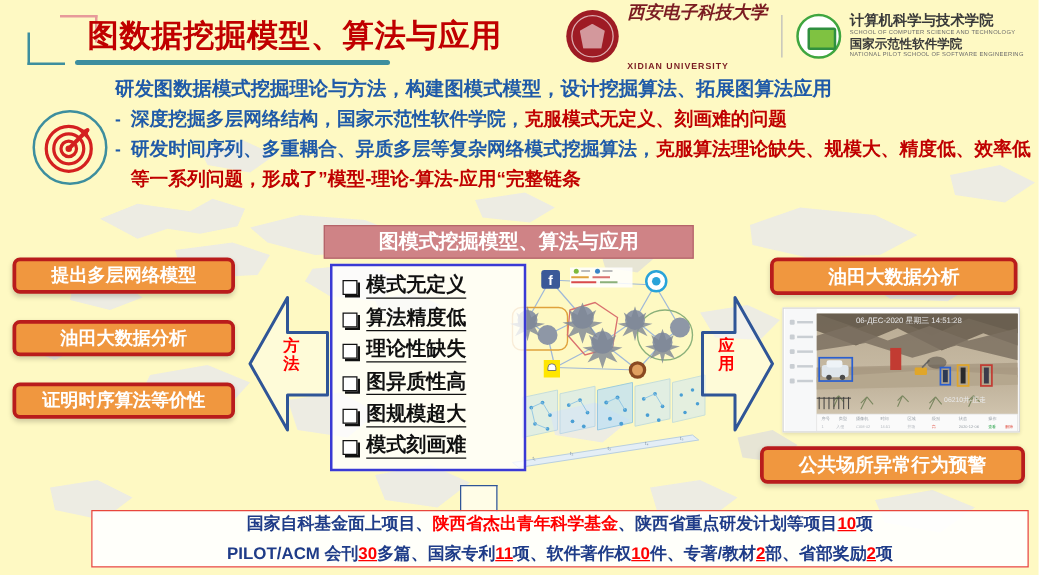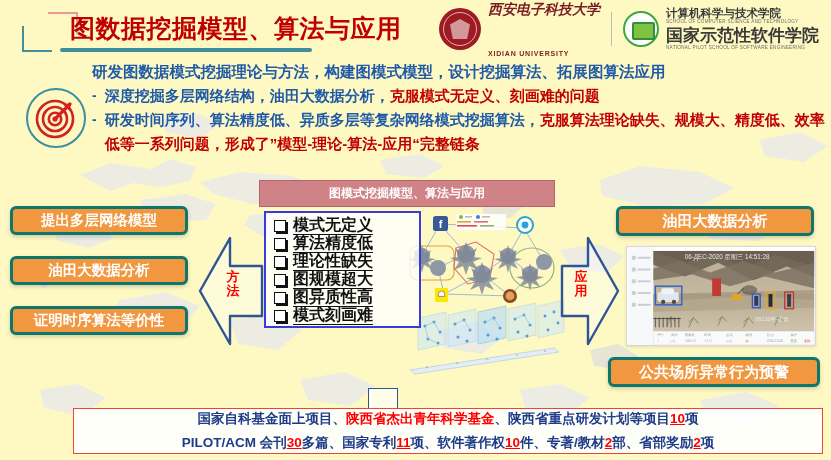--- a/index.html
+++ b/index.html
@@ -58,21 +58,21 @@
   .uni-en { font-size: 7px; font-weight: bold; color: #7b1c22; letter-spacing: .8px; margin-top: 3px; white-space: nowrap; }
   .logo-div { width: 1px; height: 34px; background: #bbb; margin: 0 4px; }
   .scs-mark { width: 36px; height: 36px; border-radius: 50%; border: 2.5px solid #3fa63f; position: relative; flex: 0 0 auto; background:#fff; }
   .scs-mark::after {
     content: ""; position: absolute; left: 7px; top: 9px; width: 19px; height: 14px;
     background: #7fc241; border-radius: 2px; border: 2px solid #2f8f3f;
   }
   .scs-txt { display: flex; flex-direction: column; justify-content: center; line-height: 1.05; }
   .scs-l1 { font-size: 11.5px; font-weight: bold; color: #3a3a3a; white-space: nowrap; }
   .scs-l1s { font-size: 4.6px; color: #6a6a6a; letter-spacing: .3px; white-space: nowrap; margin-top: 1px; }
-  .scs-l2 { font-size: 17px; font-weight: bold; color: #3a3a3a; white-space: nowrap; margin-top: 2px; }
+  .scs-l2 { font-size: 10px; font-weight: bold; color: #3a3a3a; white-space: nowrap; margin-top: 2px; }
   .scs-l2s { font-size: 4.6px; color: #6a6a6a; letter-spacing: .3px; white-space: nowrap; margin-top: 1px; }
 
   
   .target-icon {
     position: absolute; left: 26px; top: 88px; width: 60px; height: 60px;
     border-radius: 50%; border: 2px solid #3d8e9e;
     display: flex; align-items: center; justify-content: center;
   }
   .intro { position: absolute; left: 92px; top: 60px; width: 735px; }
   .intro .l1 {
@@ -83,21 +83,21 @@
   .intro .dash { color: #1f5aa8; font-weight: bold; font-size: 14px; line-height: 1.6; }
   .intro .btxt {
     font-size: 15px; font-weight: bold; color: #1f5aa8; line-height: 1.6;
   }
   .intro .btxt .em { color: #c00000; }
 
   
   .pill {
     position: absolute;
     background: #f0973f;
-    border: 3px solid #0f766e;
+    border: 3px solid #b91c1c;
     border-radius: 6px;
     box-shadow: 0 2px 4px rgba(0,0,0,.18);
     color: #ffffff;
     font-weight: bold;
     display: flex; align-items: center; justify-content: center;
     text-align: center;
     white-space: nowrap;
   }
   .pill-l { width: 178px; height: 29px; left: 10px; font-size: 14.5px; }
   #pill-l1 { top: 206px; }
@@ -117,24 +117,24 @@
   #arrow-method { left: 196px; top: 232px; width: 70px; height: 118px; }
   #arrow-method .arrow-label { left: 26px; top: 38px; width: 22px; }
   #arrow-apply { left: 560px; top: 232px; width: 62px; height: 118px; }
   #arrow-apply .arrow-label { left: 10px; top: 38px; width: 22px; }
 
   
   .center-head {
     position: absolute; left: 259px; top: 180px; width: 296px; height: 27px;
     background: #cf8386; border: 1px solid #b5656a;
     display: flex; align-items: center; justify-content: center;
-    color: #ffffff; font-weight: bold; font-size: 12px; white-space: nowrap;
+    color: #ffffff; font-weight: bold; font-size: 16px; white-space: nowrap;
   }
   .checklist {
-    position: absolute; left: 264px; top: 211px; width: 157px; height: 117px;
+    position: absolute; left: 264px; top: 211px; width: 157px; height: 166px;
     background: rgba(255,255,255,.80);
     border: 2px solid #3a3ad4;
     padding: 4px 4px 4px 6px;
     display: flex; flex-direction: column; justify-content: space-between;
   }
   .chk-row { display: flex; align-items: center; gap: 7px; height: 26px; }
   .chk-box {
     width: 12px; height: 12px; background: #ffffff; border: 1.6px solid #111;
     box-shadow: 2px 2px 0 #111; flex: 0 0 auto; margin-left: 2px;
   }
@@ -242,25 +242,25 @@
       <circle cx="22" cy="24" r="2.6" fill="#d42020"></circle>
       <line x1="22" y1="24" x2="37" y2="9" stroke="#d42020" stroke-width="3.2" stroke-linecap="round"></line>
       <path d="M38,8 l-8,1.4 l6.6,6.6 z" fill="#d42020"></path>
     </svg>
   </div>
 
   <div class="intro">
     <div class="l1">研发图数据模式挖掘理论与方法，构建图模式模型，设计挖掘算法、拓展图算法应用</div>
     <div class="bullet">
       <span class="dash">-</span>
-      <span class="btxt"><span>深度挖掘多层网络结构，油田大数据分析，</span><span class="em">克服模式无定义、刻画难的问题</span></span>
+      <span class="btxt"><span>深度挖掘多层网络结构，国家示范性软件学院，</span><span class="em">克服模式无定义、刻画难的问题</span></span>
     </div>
     <div class="bullet">
       <span class="dash">-</span>
-      <span class="btxt"><span>研发时间序列、算法精度低、异质多层等复杂网络模式挖掘算法，</span><span class="em">克服算法理论缺失、</span><span class="em">规模大、精度低、效率低等一系列问题，形成了”模型-理论-算法-应用“完整链条</span></span>
+      <span class="btxt"><span>研发时间序列、多重耦合、异质多层等复杂网络模式挖掘算法，</span><span class="em">克服算法理论缺失、</span><span class="em">规模大、精度低、效率低等一系列问题，形成了”模型-理论-算法-应用“完整链条</span></span>
     </div>
   </div>
 
   <div class="pill pill-l" id="pill-l1">提出多层网络模型</div>
   <div class="pill pill-l" id="pill-l2">油田大数据分析</div>
   <div class="pill pill-l" id="pill-l3">证明时序算法等价性</div>
 
   <div class="arrow-wrap" id="arrow-method">
     <svg width="70" height="118" viewBox="0 0 70 118" aria-hidden="true">
       <path d="M4,59 L34,6 L34,34 L66,34 L66,84 L34,84 L34,112 Z" fill="rgba(255,255,255,0.35)" stroke="#2f5597" stroke-width="2.4" stroke-linejoin="round"></path>
@@ -411,25 +411,25 @@
     <div class="chk-row">
       <span class="chk-box"></span>
       <span class="chk-txt">算法精度低</span>
     </div>
     <div class="chk-row">
       <span class="chk-box"></span>
       <span class="chk-txt">理论性缺失</span>
     </div>
     <div class="chk-row">
       <span class="chk-box"></span>
-      <span class="chk-txt">图规模超大</span>
+      <span class="chk-txt">图异质性高</span>
     </div>
     <div class="chk-row">
       <span class="chk-box"></span>
-      <span class="chk-txt">图异质性高</span>
+      <span class="chk-txt">图规模超大</span>
     </div>
     <div class="chk-row">
       <span class="chk-box"></span>
       <span class="chk-txt">模式刻画难</span>
     </div>
   </div>
 
   <div class="arrow-wrap" id="arrow-apply">
     <svg width="62" height="118" viewBox="0 0 62 118" aria-hidden="true">
       <path d="M58,59 L28,6 L28,34 L2,34 L2,84 L28,84 L28,112 Z" fill="rgba(255,255,255,0.35)" stroke="#2f5597" stroke-width="2.4" stroke-linejoin="round"></path>

